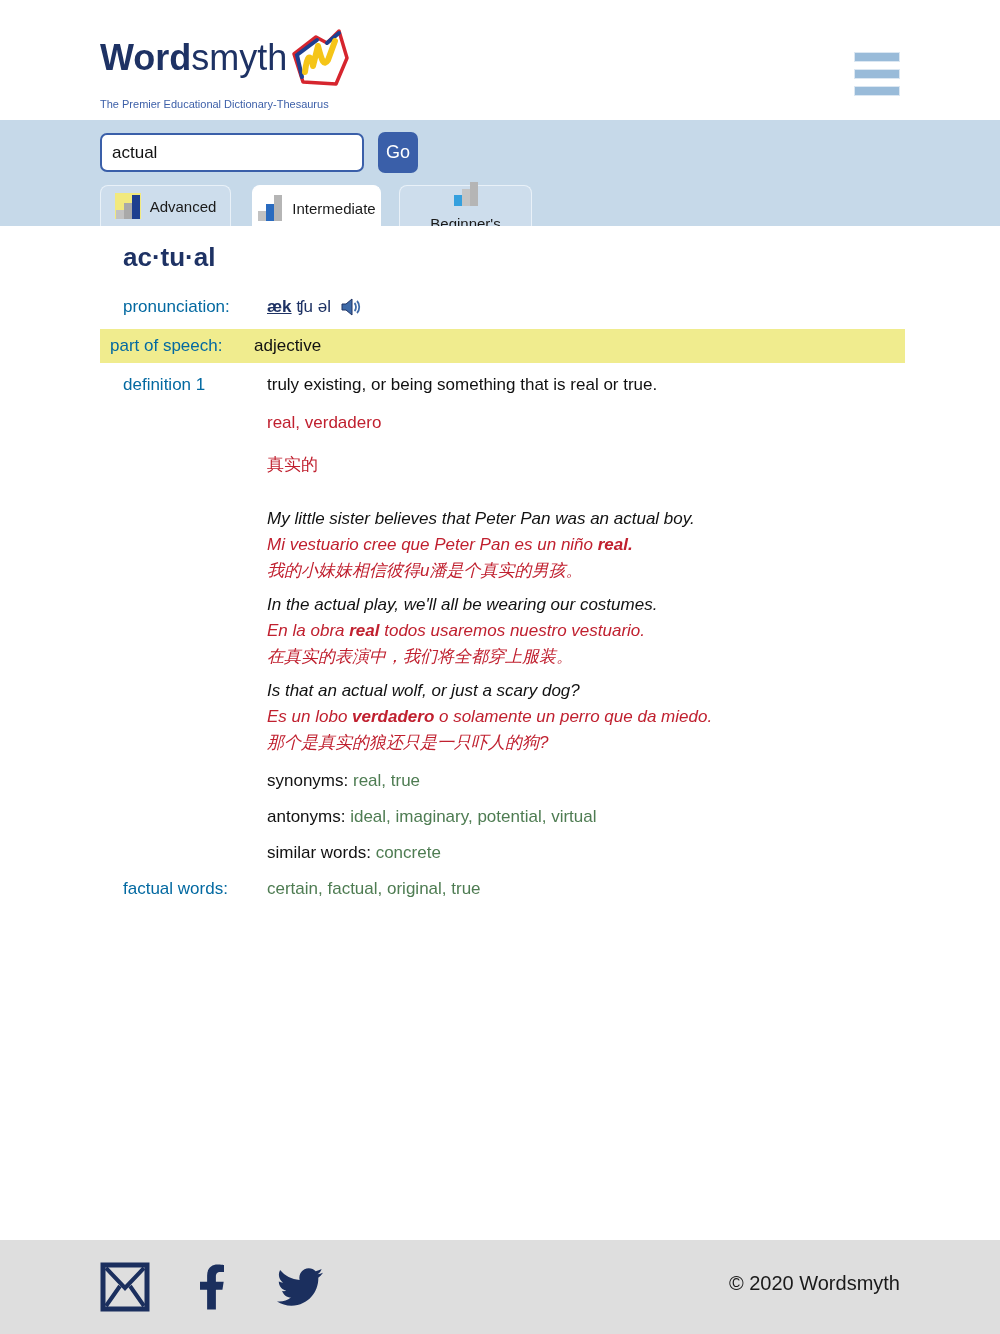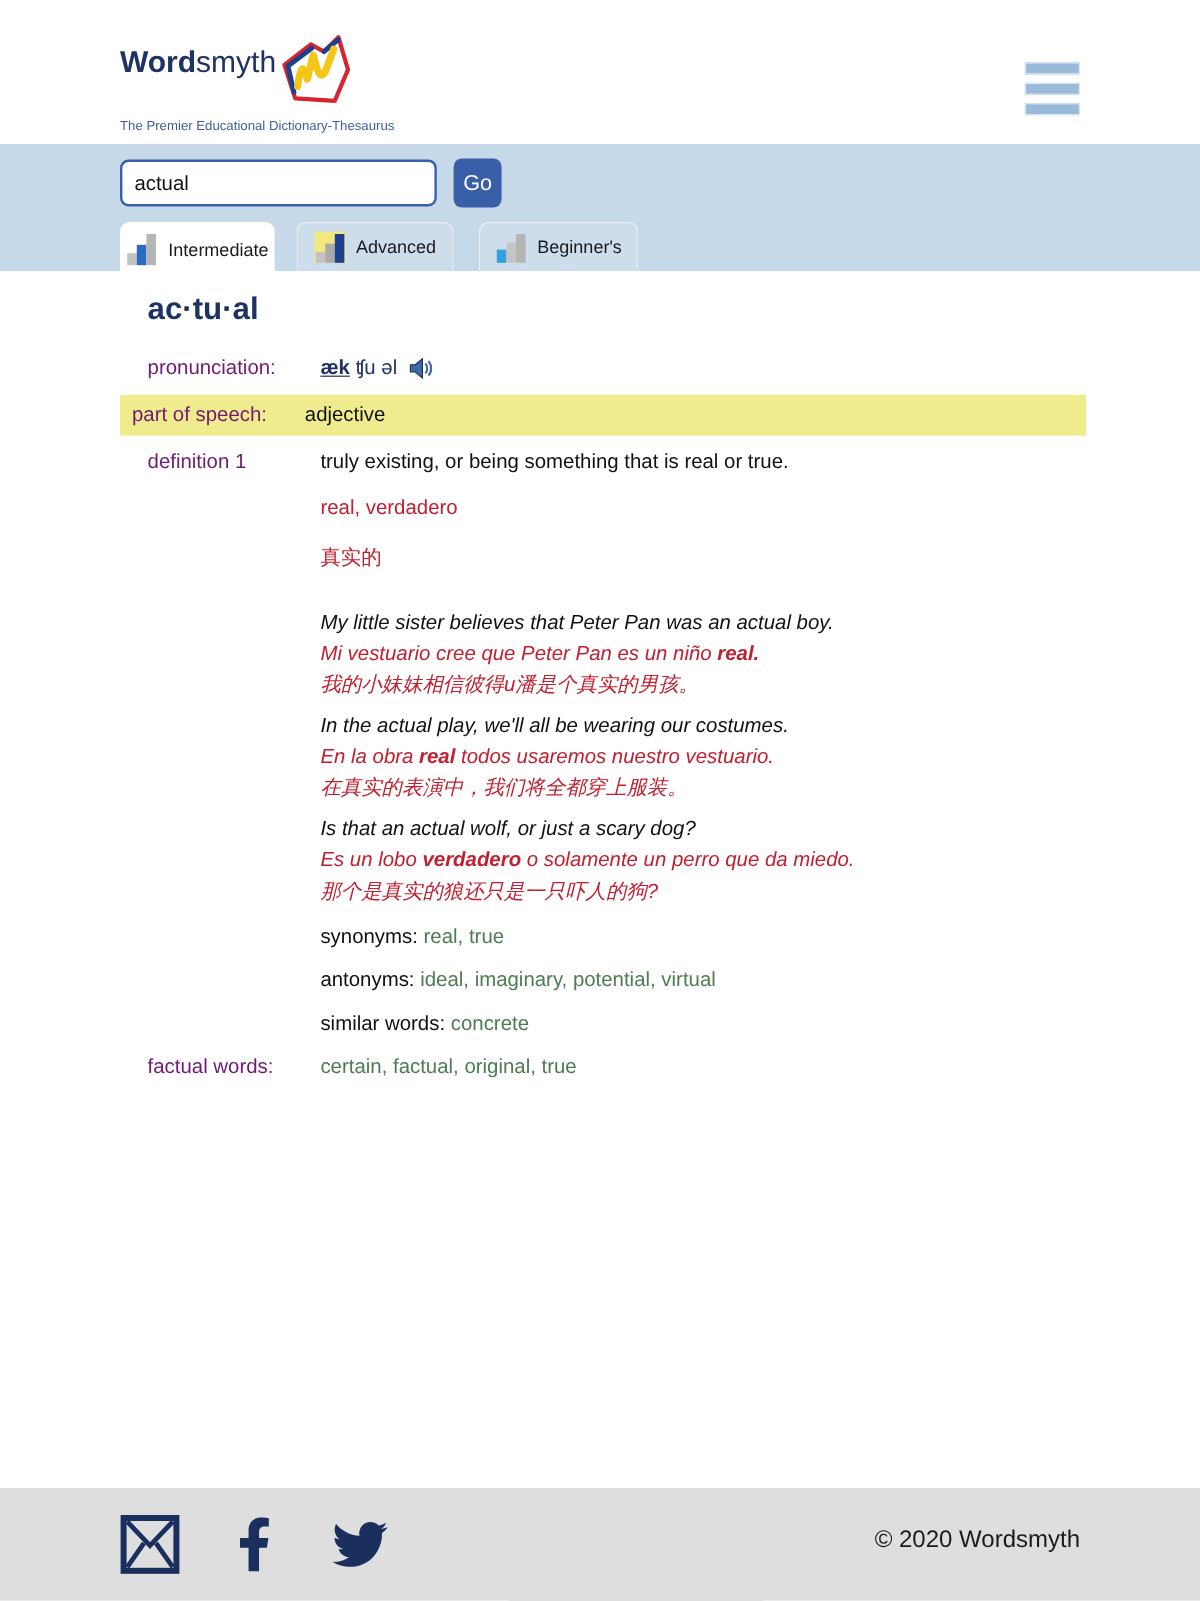--- a/index.html
+++ b/index.html
@@ -8,21 +8,21 @@
     width:1000px; height:1334px;
     font-family:"Liberation Sans", sans-serif;
     background:#ffffff; position:relative; overflow:hidden;
     color:#111;
   }
 
   
   .header { position:absolute; top:0; left:0; width:1000px; height:120px; background:#ffffff; }
   .logo-wrap { position:absolute; left:100px; top:28px; }
   .logo-line { display:flex; align-items:flex-start; }
-  .logo-text { font-size:25px; color:#1e3264; letter-spacing:0; line-height:1; padding-top:12px;}
+  .logo-text { font-size:36px; color:#1e3264; letter-spacing:0; line-height:1; padding-top:12px;}
   .logo-text .w-bold { font-weight:bold; }
   .logo-mark { margin-left:2px; }
   .tagline { margin-top:8px; font-size:11px; color:#3c5fa8; }
   .menu-btn { position:absolute; right:100px; top:52px; width:46px; height:44px; cursor:pointer; }
   .menu-btn .bar { width:46px; height:10px; background:#99bbd9; margin-bottom:7px; border:1px solid #dbe7f2; }
 
   
   .band { position:absolute; top:120px; left:0; width:1000px; height:106px; background:#c6d9e9; }
   .search-input {
     position:absolute; left:100px; top:13px; width:264px; height:39px;
@@ -37,42 +37,42 @@
   .tabs { position:absolute; left:100px; top:65px; display:flex; }
   .tab {
     height:41px; display:flex; align-items:center; justify-content:center;
     background:#cdddec; border:1px solid #e9f1f8; border-bottom:none;
     border-radius:8px 8px 0 0; font-size:15px; color:#1a1a1a; cursor:pointer;
     gap:9px;
   }
   .tab.active { background:#ffffff; height:45px; border-color:#ffffff; z-index:5; }
   .tab-advanced { width:131px; margin-right:21px; }
   .tab-intermediate { width:129px; margin-right:18px; }
-  .tab-beginners { width:133px; }
+  .tab-beginners { width:133px;flex-direction:column; }
   .tab-icon { position:relative; width:26px; height:26px; flex:0 0 26px; }
   .tab-icon .bg { position:absolute; inset:0; background:#f2e97e; }
   .tab-icon .b { position:absolute; bottom:0; }
   .tab-icon .b1 { left:1px; width:8px; }
   .tab-icon .b2 { left:9px; width:8px; }
   .tab-icon .b3 { left:17px; width:8px; }
   .adv .b1 { height:9px;  background:#c2c2c2; }
   .adv .b2 { height:16px; background:#a9a9a9; }
   .adv .b3 { height:24px; background:#1e3f8f; }
   .int .b1 { height:10px; background:#c2c2c2; }
   .int .b2 { height:17px; background:#2a6bbf; }
   .int .b3 { height:26px; background:#b5b5b5; }
   .beg .b1 { height:11px; background:#35a0de; }
   .beg .b2 { height:17px; background:#c4c4c4; }
   .beg .b3 { height:24px; background:#b5b5b5; }
 
   
   .content { position:absolute; top:226px; left:0; width:1000px; height:1014px; background:#ffffff; z-index:1; }
   .headword { margin:16px 0 0 123px; font-size:26px; font-weight:bold; color:#1e3264; }
   .row { display:flex; margin-left:123px; font-size:17px; }
-  .row .lbl { width:144px; flex:0 0 144px; color:#701a75; }
+  .row .lbl { width:144px; flex:0 0 144px; color:#0369a1; }
   .pron-row { margin-top:24px; align-items:center; }
   .pron-val { color:#1e3264; display:flex; align-items:center; gap:6px; }
   .pron-bold { font-weight:bold; text-decoration:underline; }
   .speaker { margin-left:4px; cursor:pointer; display:inline-flex; }
   .pos-row { margin-top:12px; margin-left:100px; width:805px; background:#f0ec8e; padding:7px 0 7px 10px; }
   .pos-row .val { color:#111; }
   .def-row { margin-top:12px; }
   .def-row .val { color:#111; }
   .trans { margin:18px 0 0 267px; font-size:17px; color:#c0202f; }
   .trans-zh { margin-top:20px; }
@@ -119,36 +119,36 @@
     <div class="bar"></div>
     <div class="bar"></div>
   </div>
 </div>
 
 <div class="band">
   <input class="search-input" type="text" value="actual" style="">
   <button class="go-btn">Go</button>
 
   <div class="tabs">
-    <div class="tab tab-intermediate active">
-      <span class="tab-icon int">
-        <span class="b b1"></span>
-          <span class="b b2"></span>
-          <span class="b b3"></span>
-      </span>
-      <span>Intermediate</span>
-    </div>
     <div class="tab tab-advanced">
       <span class="tab-icon adv">
         <span class="bg"></span>
           <span class="b b1"></span>
           <span class="b b2"></span>
           <span class="b b3"></span>
       </span>
       <span>Advanced</span>
+    </div>
+    <div class="tab tab-intermediate active">
+      <span class="tab-icon int">
+        <span class="b b1"></span>
+          <span class="b b2"></span>
+          <span class="b b3"></span>
+      </span>
+      <span>Intermediate</span>
     </div>
     <div class="tab tab-beginners">
       <span class="tab-icon beg">
         <span class="b b1"></span>
           <span class="b b2"></span>
           <span class="b b3"></span>
       </span>
       <span>Beginner's</span>
     </div>
   </div>

